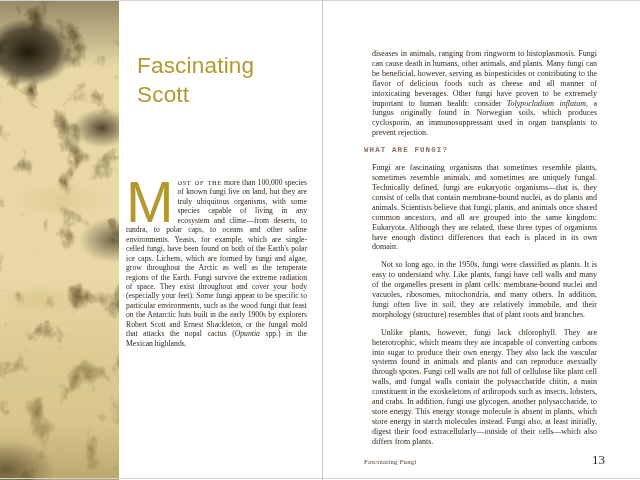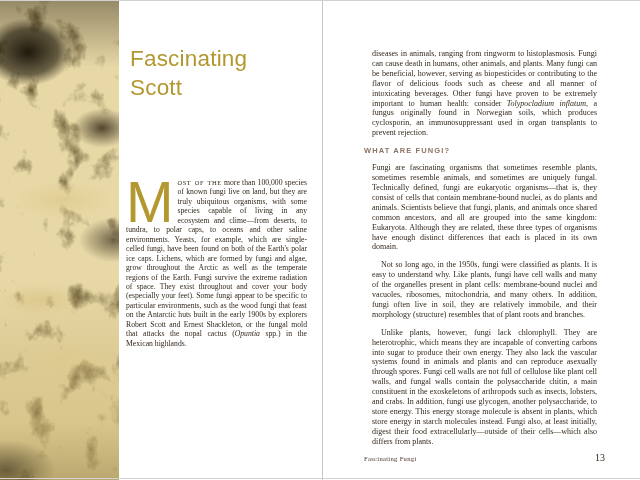--- a/index.html
+++ b/index.html
@@ -45,21 +45,21 @@
       radial-gradient(ellipse 70px 26px at 62px 200px, rgba(218,198,132,0.55) 0%, rgba(218,198,132,0) 72%),
       radial-gradient(ellipse 56px 22px at 40px 300px, rgba(212,190,122,0.5) 0%, rgba(212,190,122,0) 70%),
       radial-gradient(ellipse 60px 26px at 70px 360px, rgba(222,202,138,0.5) 0%, rgba(222,202,138,0) 70%),
       radial-gradient(ellipse 66px 40px at 6px 470px, rgba(38,28,10,0.55) 0%, rgba(38,28,10,0) 75%),
       linear-gradient(180deg, rgba(28,20,7,0.4) 0%, rgba(28,20,7,0) 14%),
       linear-gradient(180deg, rgba(0,0,0,0) 58%, rgba(188,164,96,0.25) 74%, rgba(198,176,108,0.45) 88%, rgba(150,128,66,0.55) 100%);
   }
 
   
   .title {
-    position: absolute; left: 129px; top: 44px; margin: 1px;
+    position: absolute; left: 129px; top: 44px; margin: 8px;
     font-family: "Liberation Sans", "DejaVu Sans", sans-serif;
     font-weight: 400;
     font-size: 22.5px; line-height: 28.5px;
     letter-spacing: 0.2px;
     color: #b2982e;
   }
   .title span { display: block; }
 
   .body-left {
     position: absolute; left: 126px; top: 178px; width: 181px;
@@ -82,33 +82,33 @@
 
   
   .body-right {
     position: absolute; left: 41px; top: 41px; width: 241px;
     font-size: 8px; line-height: 9.9px;
     text-align: justify;
   }
   .body-right p { margin: 8px; }
   .section-heading {
     margin: 8px 0 4px 0;
-    font-family: Liberation Sans, sans-serif;
+    font-family: Liberation Mono, monospace;
     font-weight: 700;
     font-size: 7.5px; line-height: 9px;
     letter-spacing: 1.1px;
     color: #8d7363;
     text-align: left;
   }
   .footer {
     position: absolute; left: 41px; top: 452px; width: 241px;
     display: flex; justify-content: space-between; align-items: baseline;
   }
   .footer-title { font-size: 6.6px; letter-spacing: 0.3px; color: #50392b; }
-  .folio { font-size: 10px; color: #2f241a; }
+  .folio { font-size: 13px; color: #2f241a; }
 </style>
 </head>
 <body>
 
 <div class="spread">
 
   <div class="page page-left">
 
     <div class="photo">
       <svg width="119" height="480" xmlns="http://www.w3.org/2000/svg">

